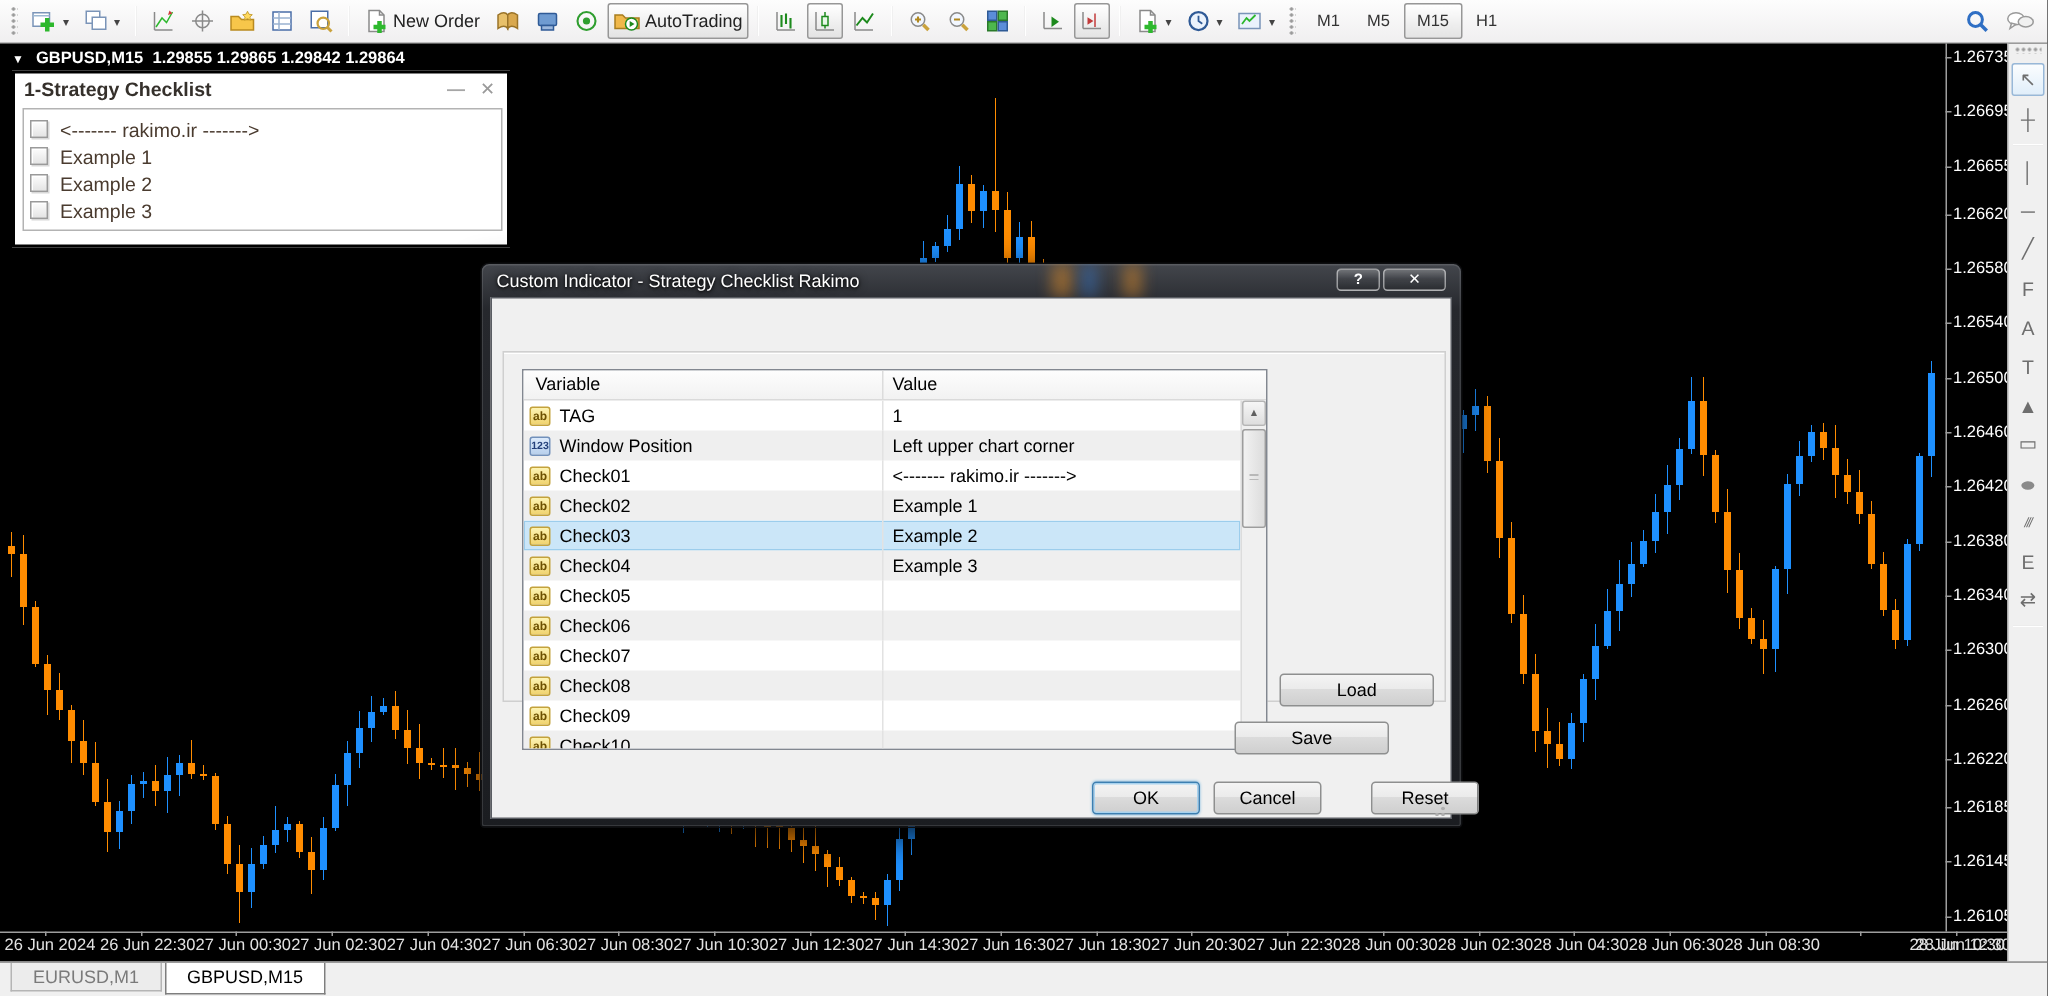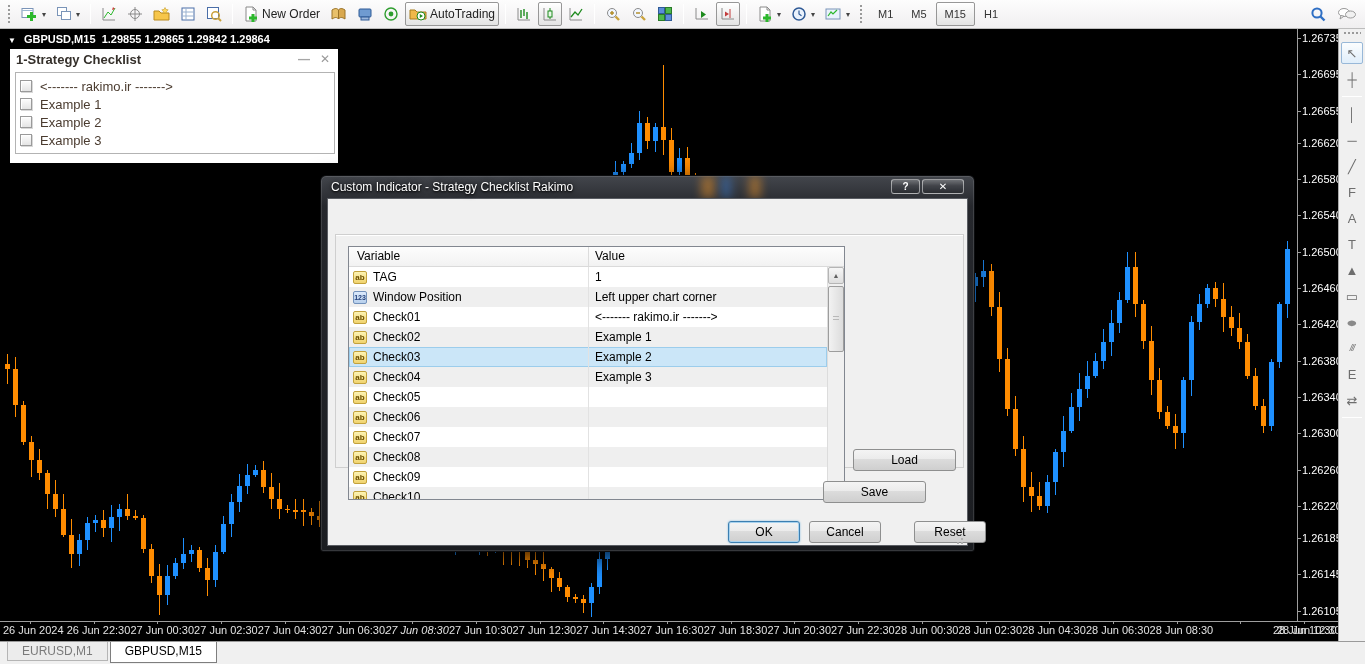--- a/index.html
+++ b/index.html
@@ -944,21 +944,21 @@
       <div class="timelab" style="left: 66.7px;">26 Jun 22:30</div>
       <div class="ttick" style="left: 93.7px;"></div>
       <div class="timelab" style="left: 130.4px;">27 Jun 00:30</div>
       <div class="ttick" style="left: 157.4px;"></div>
       <div class="timelab" style="left: 194.1px;">27 Jun 02:30</div>
       <div class="ttick" style="left: 221.1px;"></div>
       <div class="timelab" style="left: 257.8px;">27 Jun 04:30</div>
       <div class="ttick" style="left: 284.8px;"></div>
       <div class="timelab" style="left: 321.5px;">27 Jun 06:30</div>
       <div class="ttick" style="left: 348.5px;"></div>
-      <div class="timelab" style="left: 385.2px; font-style: italic;">27 Jun 08:30</div>
+      <div class="timelab" style="left: 385.2px;">27 Jun 08:30</div>
       <div class="ttick" style="left: 412.2px;"></div>
       <div class="timelab" style="left: 448.9px;">27 Jun 10:30</div>
       <div class="ttick" style="left: 475.9px;"></div>
       <div class="timelab" style="left: 512.6px;">27 Jun 12:30</div>
       <div class="ttick" style="left: 539.6px;"></div>
       <div class="timelab" style="left: 576.3px;">27 Jun 14:30</div>
       <div class="ttick" style="left: 603.3px;"></div>
       <div class="timelab" style="left: 640px;">27 Jun 16:30</div>
       <div class="ttick" style="left: 667px;"></div>
       <div class="timelab" style="left: 703.7px;">27 Jun 18:30</div>

